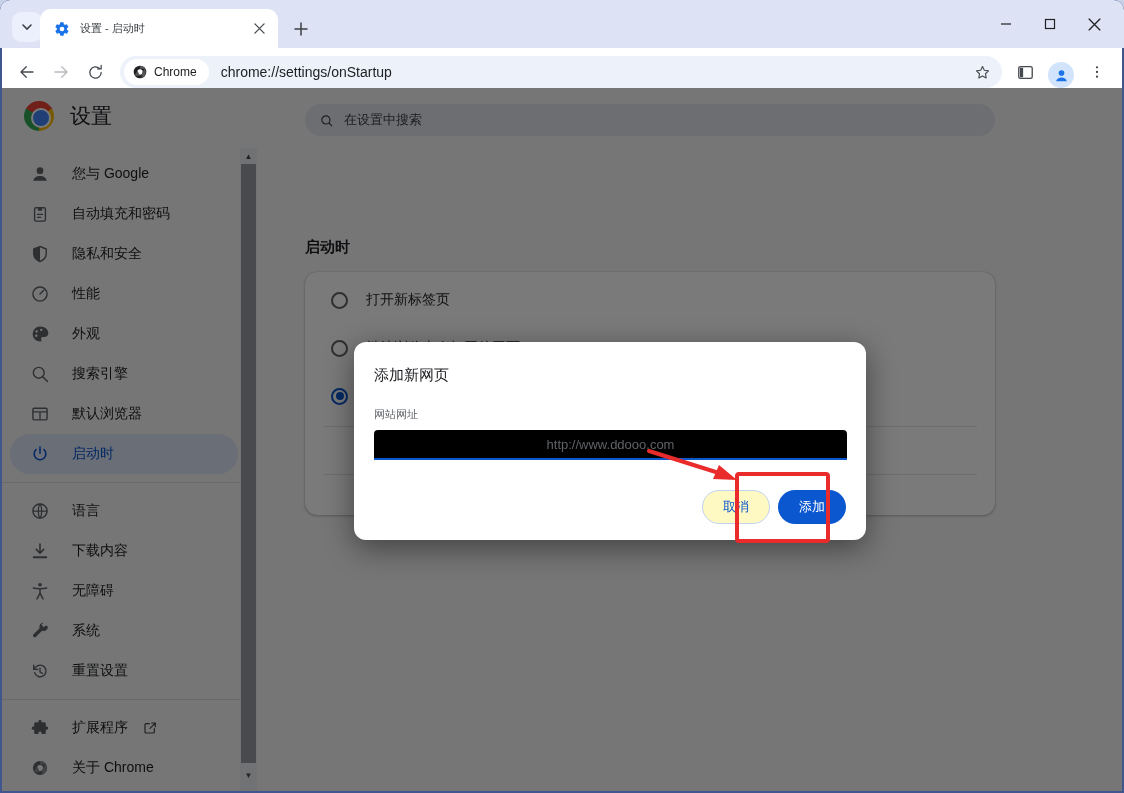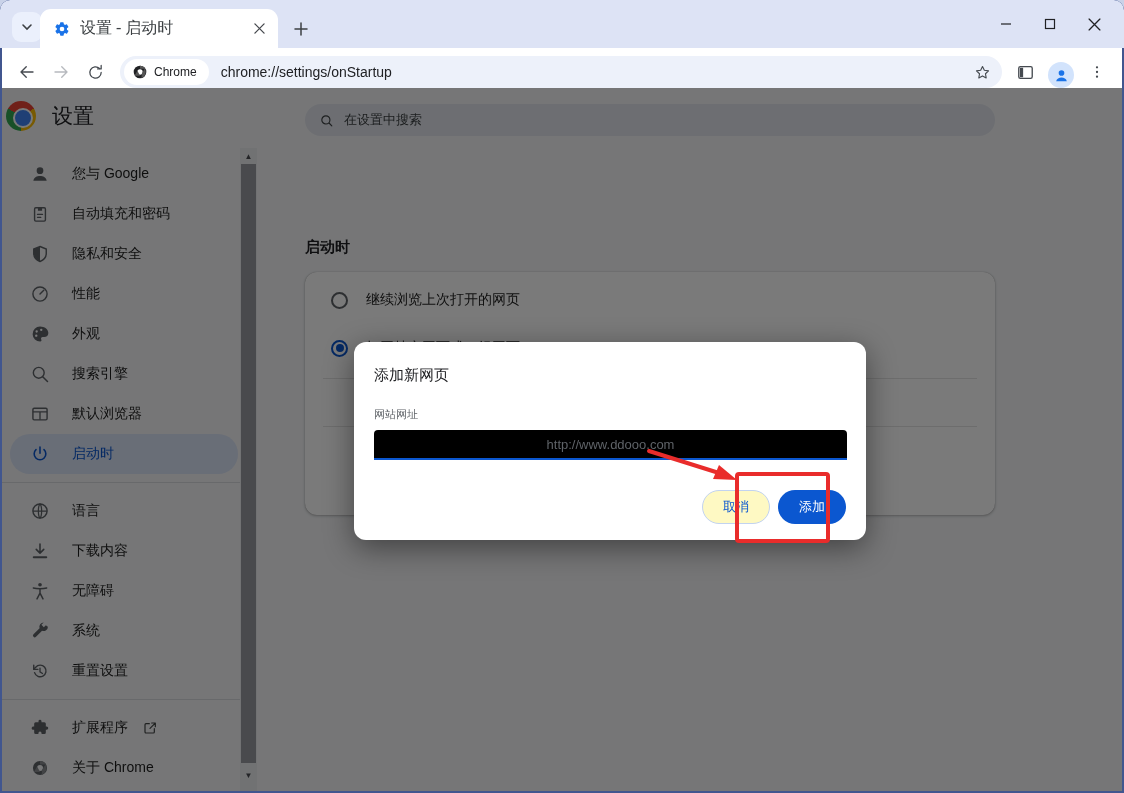--- a/index.html
+++ b/index.html
@@ -10,42 +10,42 @@
     box-shadow: inset 0 0 0 2px #41568f;
     background:#dde3f5;
   }
   
   .tabstrip{ position:absolute; left:0; top:0; width:100%; height:48px; background:#dde3f5; border-radius:10px 10px 0 0;}
   .tab-search-btn{ position:absolute; left:12px; top:12px; width:30px; height:30px; border-radius:9px;
     background:#ebf0fc; display:flex; align-items:center; justify-content:center; color:#3c4043;}
   .tab{ position:absolute; left:40px; top:9px; width:238px; height:39px; background:#ffffff;
     border-radius:11px 11px 0 0; display:flex; align-items:center; padding:0 10px 0 14px; }
   .tab-gear{ width:16px; height:16px; color:#1a73e8; margin-right:10px; display:flex; }
-  .tab-title{ flex:1; font-size:16px; color:#3c4043; white-space:nowrap; overflow:hidden;font-family:Liberation Serif, serif; }
+  .tab-title{ flex:1; font-size:11px; color:#3c4043; white-space:nowrap; overflow:hidden; }
   .tab-close{ width:18px; height:18px; display:flex; align-items:center; justify-content:center; color:#45484d; border-radius:50%; }
   .newtab-btn{ position:absolute; left:288px; top:16px; width:26px; height:26px; display:flex; align-items:center; justify-content:center; color:#3c4043;}
   .win-controls{ position:absolute; right:8px; top:0; height:48px; display:flex; align-items:center; }
   .win-btn{ width:44px; height:40px; display:flex; align-items:center; justify-content:center; color:#202124; }
   
   .toolbar{ position:absolute; left:2px; top:48px; width:1120px; height:40px; background:#ffffff;
     display:flex; align-items:flex-end; padding:0 8px; }
   .nav-btn{ width:32px; height:32px; display:flex; align-items:center; justify-content:center; color:#454a50; margin:0 1px;}
   .nav-btn.disabled{ color:#b6b9be; }
   .omnibox{ flex:1; height:32px; margin:0 6px 0 8px; background:#edf1fa; border-radius:16px;
     display:flex; align-items:center; padding:0 6px 0 4px; }
   .site-chip{ height:26px; background:#ffffff; border-radius:13px; display:flex; align-items:center;
     padding:0 12px 0 8px; margin-right:12px; }
   .site-chip .glyph{ width:16px; height:16px; margin-right:6px; display:flex;}
   .site-chip span{ font-size:12px; color:#202124; }
   .url-text{ flex:1; font-size:14px; color:#202124; white-space:nowrap; overflow:hidden;}
   .star-btn{ width:28px; height:28px; display:flex; align-items:center; justify-content:center; color:#454a50; }
   .avatar{ width:26px; height:26px; border-radius:50%; background:#d2e3fc; display:flex; align-items:center; justify-content:center; margin:0 6px;}
   
   .content{ position:absolute; left:2px; top:88px; width:1120px; height:703px; background:#f6f7f9; overflow:hidden;}
-  .settings-logo-row{ position:absolute; left:4px; top:13px; display:flex; align-items:center; }
+  .settings-logo-row{ position:absolute; left:22px; top:13px; display:flex; align-items:center; }
   .chrome-logo{ position:relative; width:30px; height:30px; border-radius:50%;
     background:conic-gradient(from -60deg,#ea4335 0 120deg,#fbbc05 120deg 240deg,#34a853 240deg 360deg); }
   .chrome-logo::after{ content:""; position:absolute; left:7px; top:7px; width:16px; height:16px;
     background:#4285f4; border:2.5px solid #fff; border-radius:50%; }
   .settings-title{ font-size:21px; color:#202124; margin-left:16px; }
   .search-pill{ position:absolute; left:303px; top:16px; width:690px; height:32px; background:#e4e7ee;
     border-radius:16px; display:flex; align-items:center; padding:0 14px; }
   .search-pill .ph{ font-size:13px; color:#3c4043; margin-left:10px; }
   
   .nav{ position:absolute; left:0; top:66px; width:238px; }
@@ -360,20 +360,24 @@
       <div class="sb-btn">▲</div>
       <div class="sb-thumb"></div>
       <div class="sb-btn" style="position:absolute;left:0;right:0;bottom:8px;">▼</div>
     </div>
 
     <div class="main">
       <div class="section-title">启动时</div>
       <div class="card">
         <div class="radio-row">
           <span class="radio"></span>
+          <span class="radio-label">打开新标签页</span>
+        </div>
+        <div class="radio-row">
+          <span class="radio"></span>
           <span class="radio-label">继续浏览上次打开的网页</span>
         </div>
         <div class="radio-row">
           <span class="radio checked"></span>
           <span class="radio-label">打开特定网页或一组网页</span>
         </div>
         <div style="height:6px"></div>
         <div class="card-divider"></div>
         <div class="spacer"></div>
         <div class="card-divider"></div>

